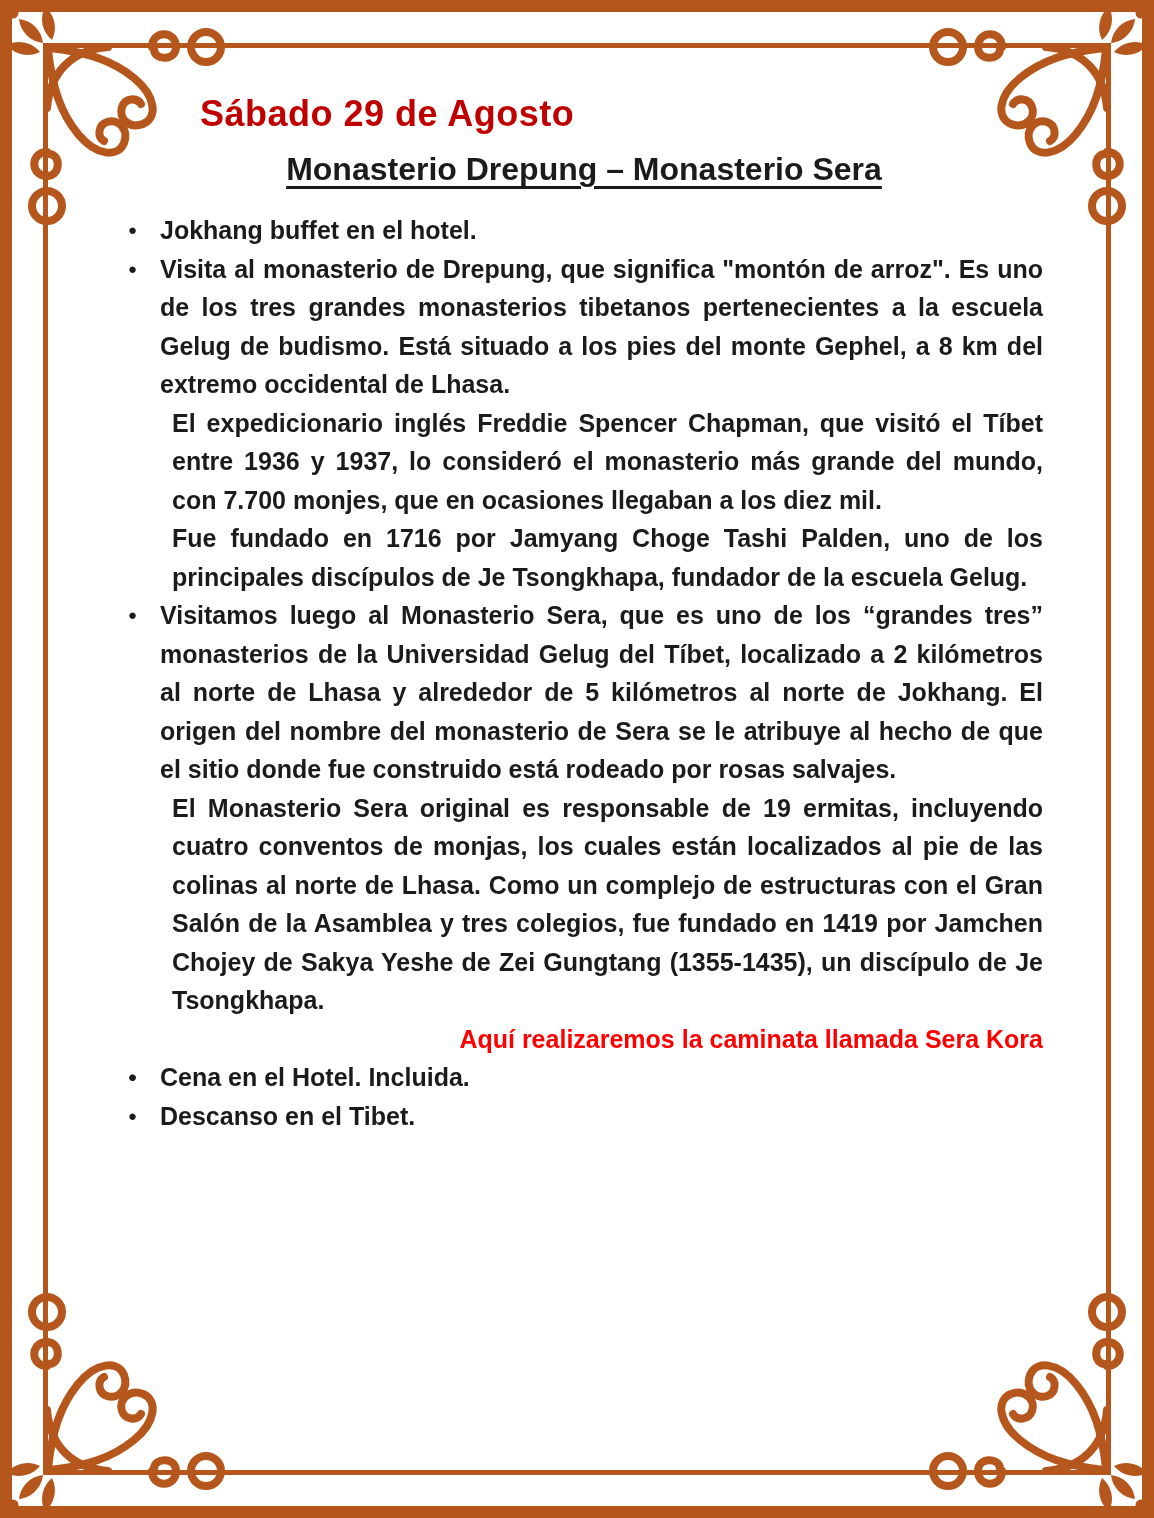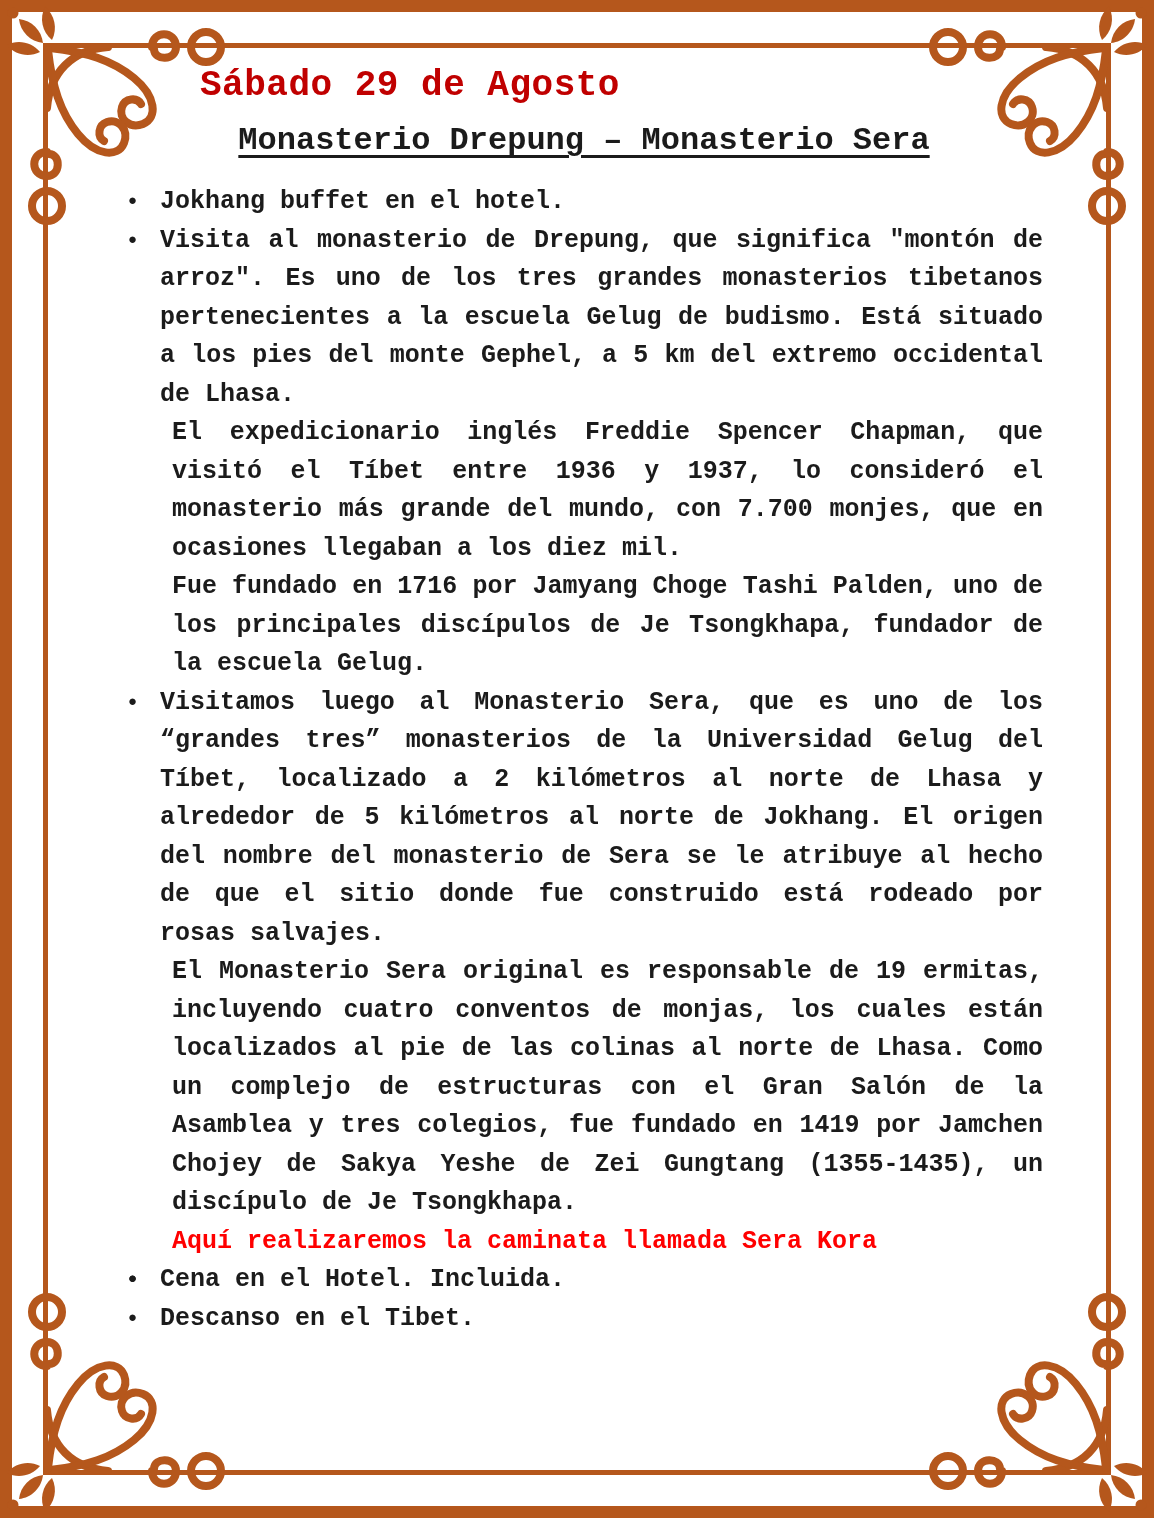--- a/index.html
+++ b/index.html
@@ -31,22 +31,21 @@
     position:absolute;width:262px;height:262px;
     pointer-events:none;
   }
   .corner.tl{top:0;left:0;}
   .corner.tr{top:0;right:0;transform:scaleX(-1);}
   .corner.bl{bottom:0;left:0;transform:scaleY(-1);}
   .corner.br{bottom:0;right:0;transform:scale(-1,-1);}
   
   .doc{
     position:absolute;inset:0;
-    padding:64px 111px 60px 125px;
-    font-family:Liberation Mono, monospace;
+    padding:92px 111px 60px 125px;
   }
   .title{
     margin-left:75px;
     font-size:36px;line-height:1.2;
     font-weight:bold;
     letter-spacing:0.5px;
     color:var(--title-color);
   }
   .subtitle{
     margin-top:14px;
@@ -67,21 +66,21 @@
     font-weight:bold;
     color:var(--ink);
   }
   .block{position:relative;text-align:justify;margin-left:47px;}
   .block.bullet{margin-left:0;padding-left:35px;}
   .block.bullet .dot{
     position:absolute;left:3px;top:0;
     font-size:15px;line-height:38.5px;
   }
   .block.highlight{
-    text-align:left;
+    text-align:right;
     color:var(--highlight-color);
   }
   svg{display:block;}
 </style>
 </head>
 <body>
 
 <svg width="0" height="0" style="position:absolute" aria-hidden="true">
   <defs>
     <g id="flourish" fill="none" stroke="var(--accent,#B5571C)" stroke-width="8" stroke-linecap="round">
@@ -123,21 +122,21 @@
     <use href="#flourish"></use>
   </svg>
 
 <div class="doc">
   <h1 class="title">Sábado 29 de Agosto</h1>
   <h2 class="subtitle">
     <span class="u">Monasterio Drepung – Monasterio Sera</span>
   </h2>
   <div class="blocks">
       <div class="block bullet"><span class="dot">●</span><span>Jokhang buffet en el hotel.</span></div>
-      <div class="block bullet"><span class="dot">●</span><span>Visita al monasterio de Drepung, que significa "montón de arroz". Es uno de los tres grandes monasterios tibetanos pertenecientes a la escuela Gelug de budismo. Está situado a los pies del monte Gephel, a 5 km del extremo occidental de Lhasa.</span></div>
+      <div class="block bullet"><span class="dot">●</span><span>Visita al monasterio de Drepung, que significa "montón de arroz". Es uno de los tres grandes monasterios tibetanos pertenecientes a la escuela Gelug de budismo. Está situado a los pies del monte Gephel, a 8 km del extremo occidental de Lhasa.</span></div>
       <div class="block paragraph"><span>El expedicionario inglés Freddie Spencer Chapman, que visitó el Tíbet entre 1936 y 1937, lo consideró el monasterio más grande del mundo, con 7.700 monjes, que en ocasiones llegaban a los diez mil.</span></div>
       <div class="block paragraph"><span>Fue fundado en 1716 por Jamyang Choge Tashi Palden, uno de los principales discípulos de Je Tsongkhapa, fundador de la escuela Gelug.</span></div>
       <div class="block bullet"><span class="dot">●</span><span>Visitamos luego al Monasterio Sera, que es uno de los “grandes tres” monasterios de la Universidad Gelug del Tíbet, localizado a 2 kilómetros al norte de Lhasa y alrededor de 5 kilómetros al norte de Jokhang. El origen del nombre del monasterio de Sera se le atribuye al hecho de que el sitio donde fue construido está rodeado por rosas salvajes.</span></div>
       <div class="block paragraph"><span>El Monasterio Sera original es responsable de 19 ermitas, incluyendo cuatro conventos de monjas, los cuales están localizados al pie de las colinas al norte de Lhasa. Como un complejo de estructuras con el Gran Salón de la Asamblea y tres colegios, fue fundado en 1419 por Jamchen Chojey de Sakya Yeshe de Zei Gungtang (1355-1435), un discípulo de Je Tsongkhapa.</span></div>
       <div class="block highlight"><span>Aquí realizaremos la caminata llamada Sera Kora</span></div>
       <div class="block bullet"><span class="dot">●</span></div>
       <div class="block bullet"><span class="dot">●</span><span>Cena en el Hotel. Incluida.</span></div>
       <div class="block bullet"><span class="dot">●</span><span>Descanso en el Tibet.</span></div>
     </div>
 </div>

